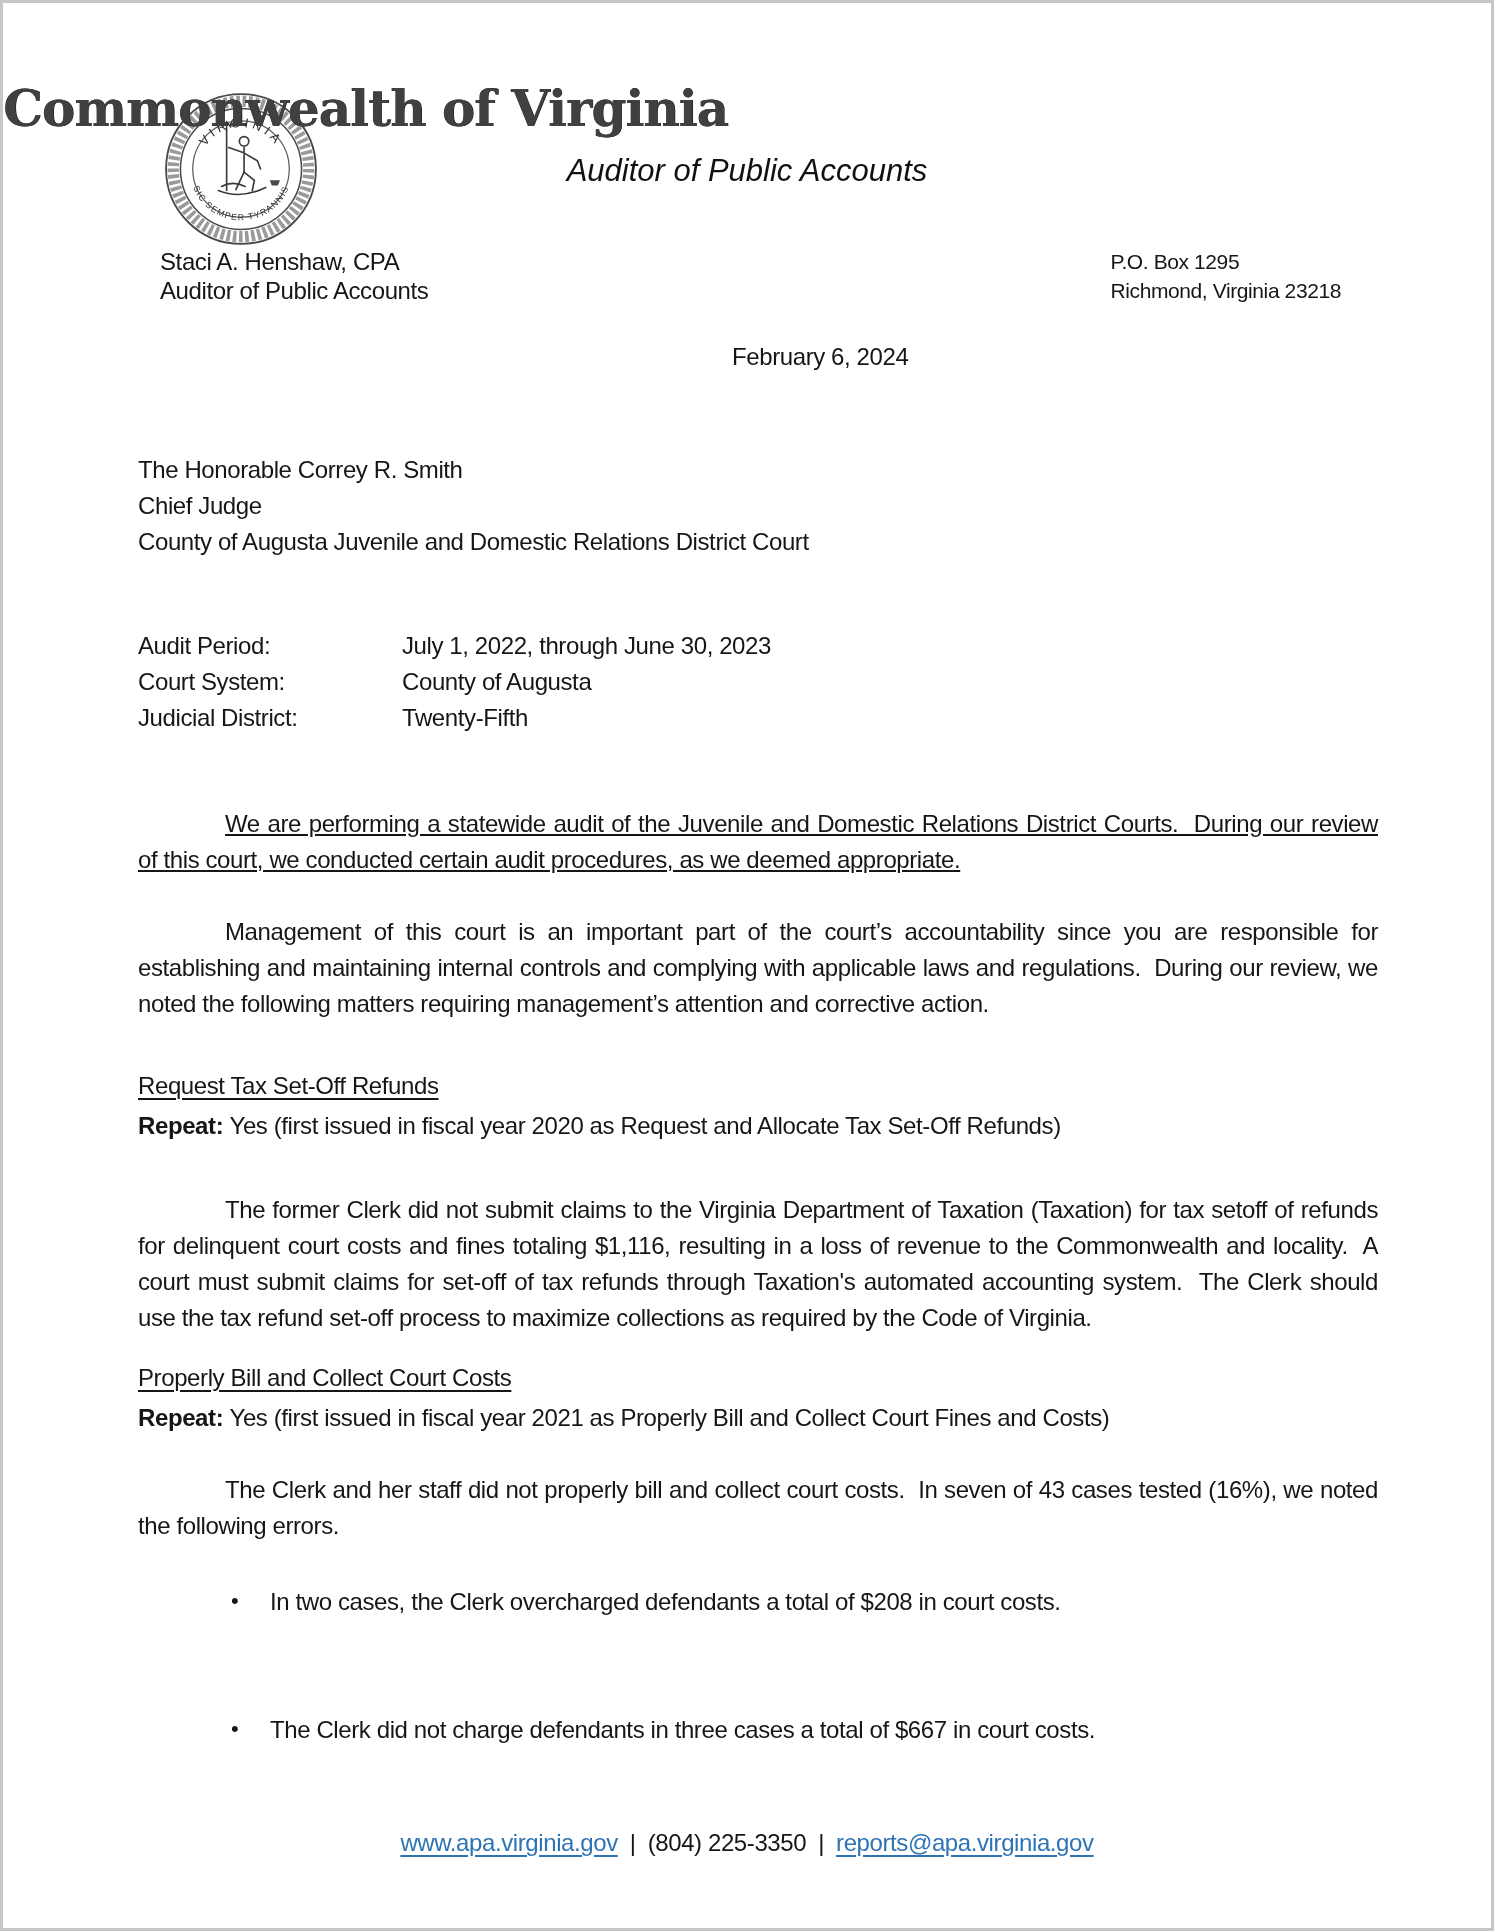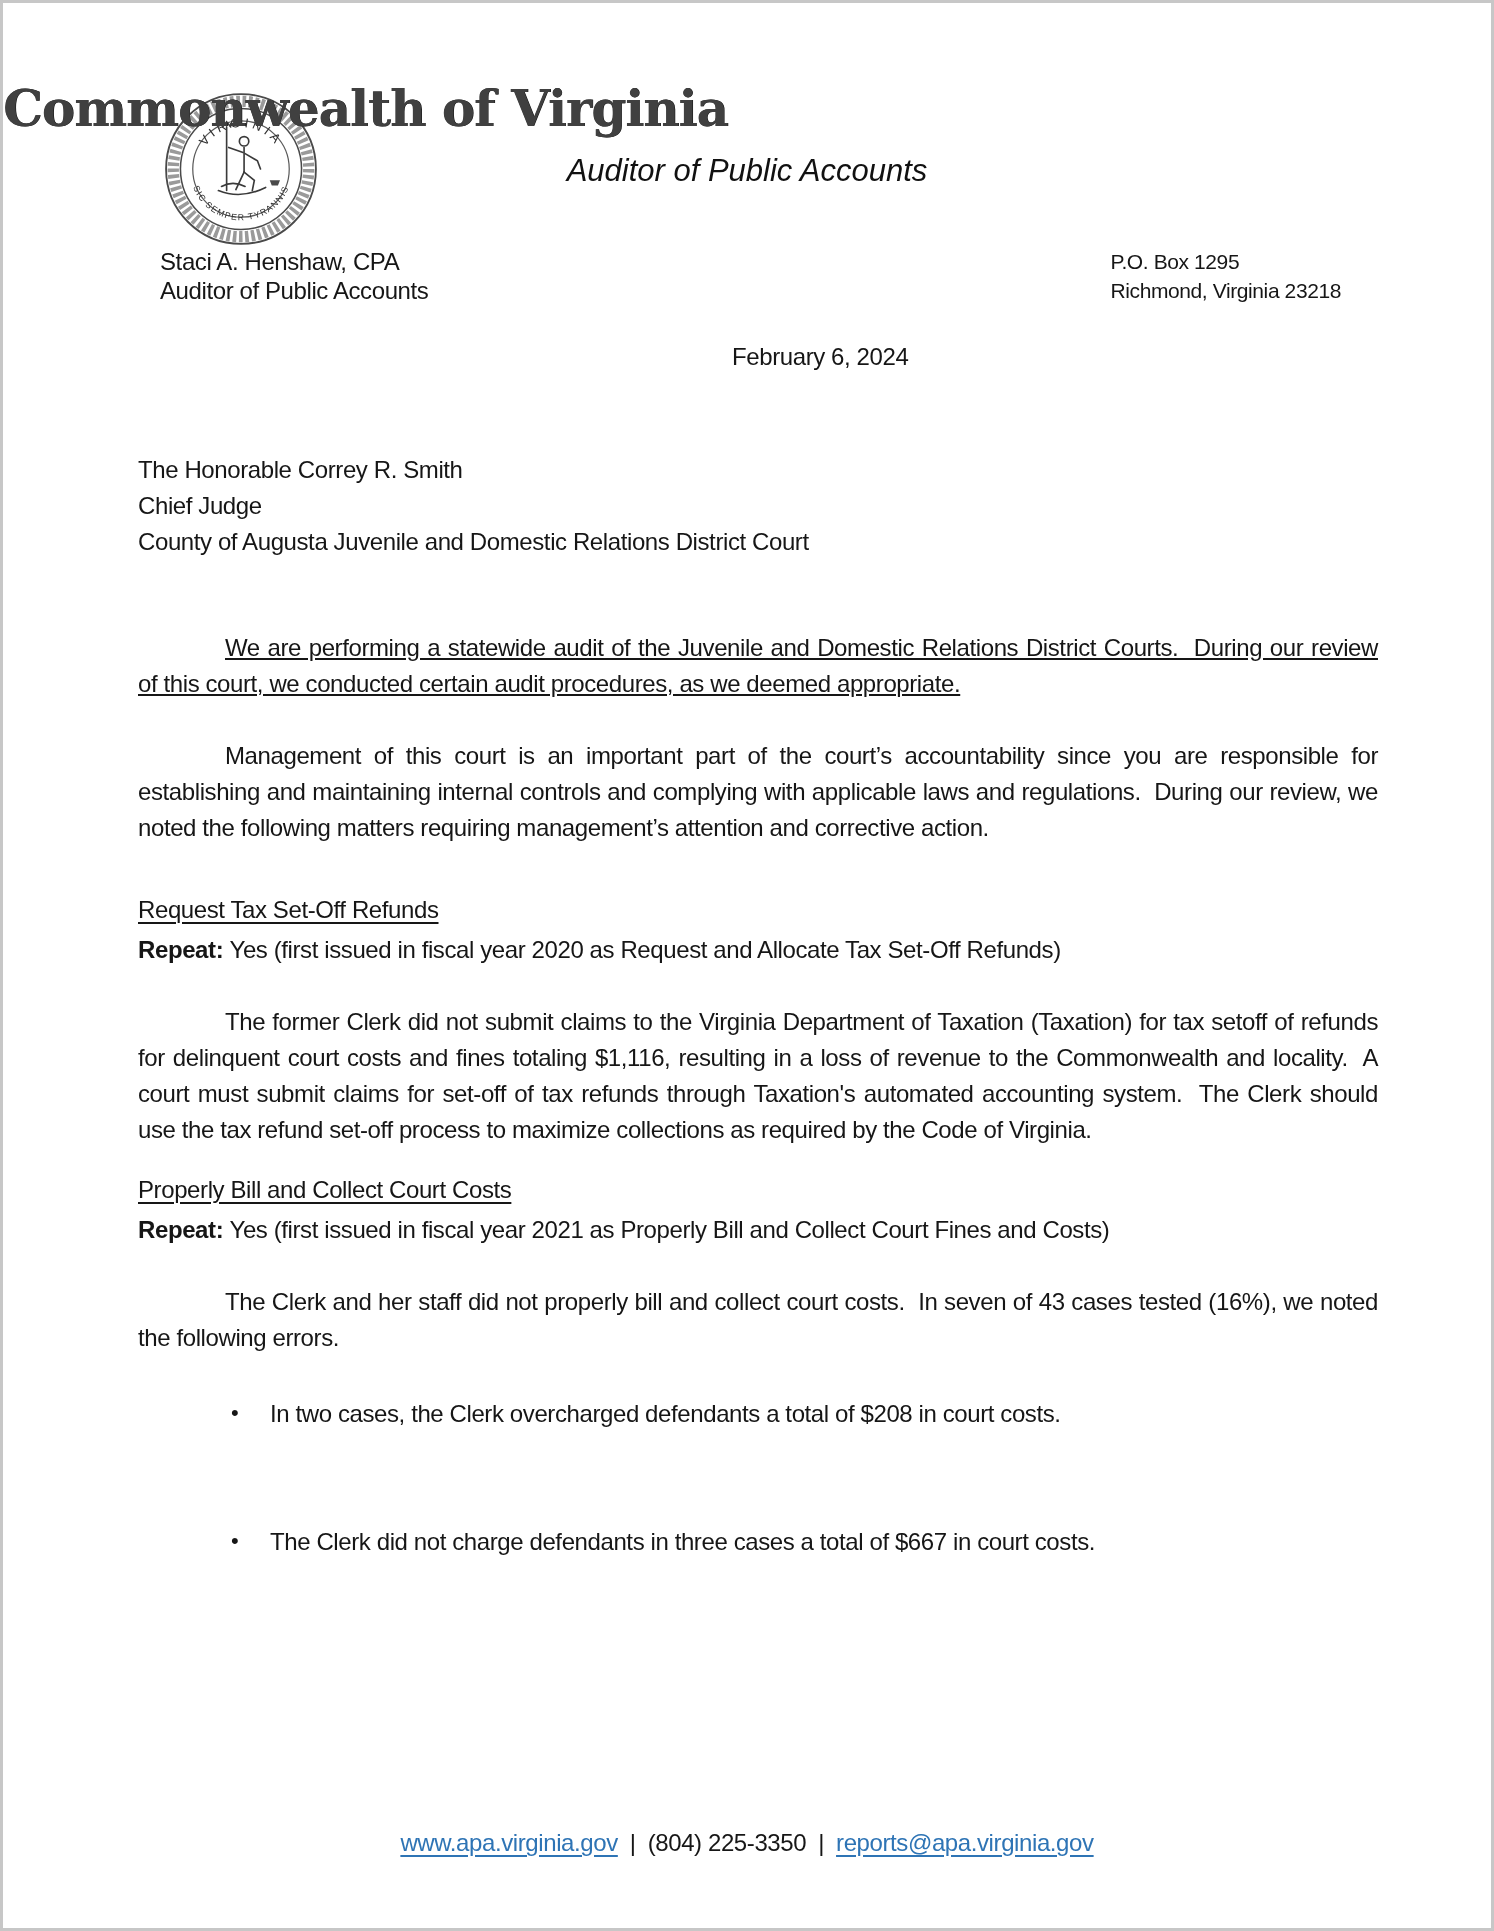--- a/index.html
+++ b/index.html
@@ -40,21 +40,21 @@
   .p1{margin-top:70px;text-decoration:underline;}
   .p2{margin-top:36px;}
   .finding-title{
     margin:0;font-size:24px;font-weight:400;
     text-decoration:underline;text-underline-offset:4px;text-decoration-thickness:2px;
   }
   .ft1{margin-top:46px;}
   .ft2{margin-top:24px;}
   .repeat-line{margin-top:4px;}
   .repeat-line b{font-weight:700;}
-  .p3{margin-top:36px;}
+  .p3{margin-top:48px;}
   .p4{margin-top:36px;}
   .bullet{position:relative;padding-left:132px;}
   .b1{margin-top:40px;}
   .b2{margin-top:92px;}
   .bullet .mk{position:absolute;left:93px;top:-1px;font-size:22px;}
   
   .footer{position:absolute;left:0;top:1826px;width:100%;text-align:center;font-size:24px;letter-spacing:-0.4px;}
   .footer a{color:#2e74b5;text-decoration:underline;text-underline-offset:4px;cursor:pointer;}
   .footer .sep{margin:0 12px;color:#161616;}
 </style>
@@ -107,20 +107,28 @@
   <div class="date">February 6, 2024</div>
 
   <div class="letter">
 
     <div class="recipient">
       <div>The Honorable Correy R. Smith</div>
       <div>Chief Judge</div>
       <div>County of Augusta Juvenile and Domestic Relations District Court</div>
     </div>
 
+    <div class="audit">
+      <div>Audit Period:</div>
+      <div>July 1, 2022, through June 30, 2023</div>
+      <div>Court System:</div>
+      <div>County of Augusta</div>
+      <div>Judicial District:</div>
+      <div>Twenty-Fifth</div>
+    </div>
 
     <p class="para p1">We are performing a statewide audit of the Juvenile and Domestic Relations District Courts.&nbsp; During our review of this court, we conducted certain audit procedures, as we deemed appropriate.</p>
     <p class="para p2">Management of this court is an important part of the court’s accountability since you are responsible for establishing and maintaining internal controls and complying with applicable laws and regulations.&nbsp; During our review, we noted the following matters requiring management’s attention and corrective action.</p>
 
     <h3 class="finding-title ft1">Request Tax Set-Off Refunds</h3>
     <div class="repeat-line">
       <b>Repeat:</b><span>&nbsp;Yes (first issued in fiscal year 2020 as Request and Allocate Tax Set-Off Refunds)</span>
     </div>
     <p class="para p3">The former Clerk did not submit claims to the Virginia Department of Taxation (Taxation) for tax setoff of refunds for delinquent court costs and fines totaling $1,116, resulting in a loss of revenue to the Commonwealth and locality.&nbsp; A court must submit claims for set-off of tax refunds through Taxation's automated accounting system.&nbsp; The Clerk should use the tax refund set-off process to maximize collections as required by the Code of Virginia.</p>
 

